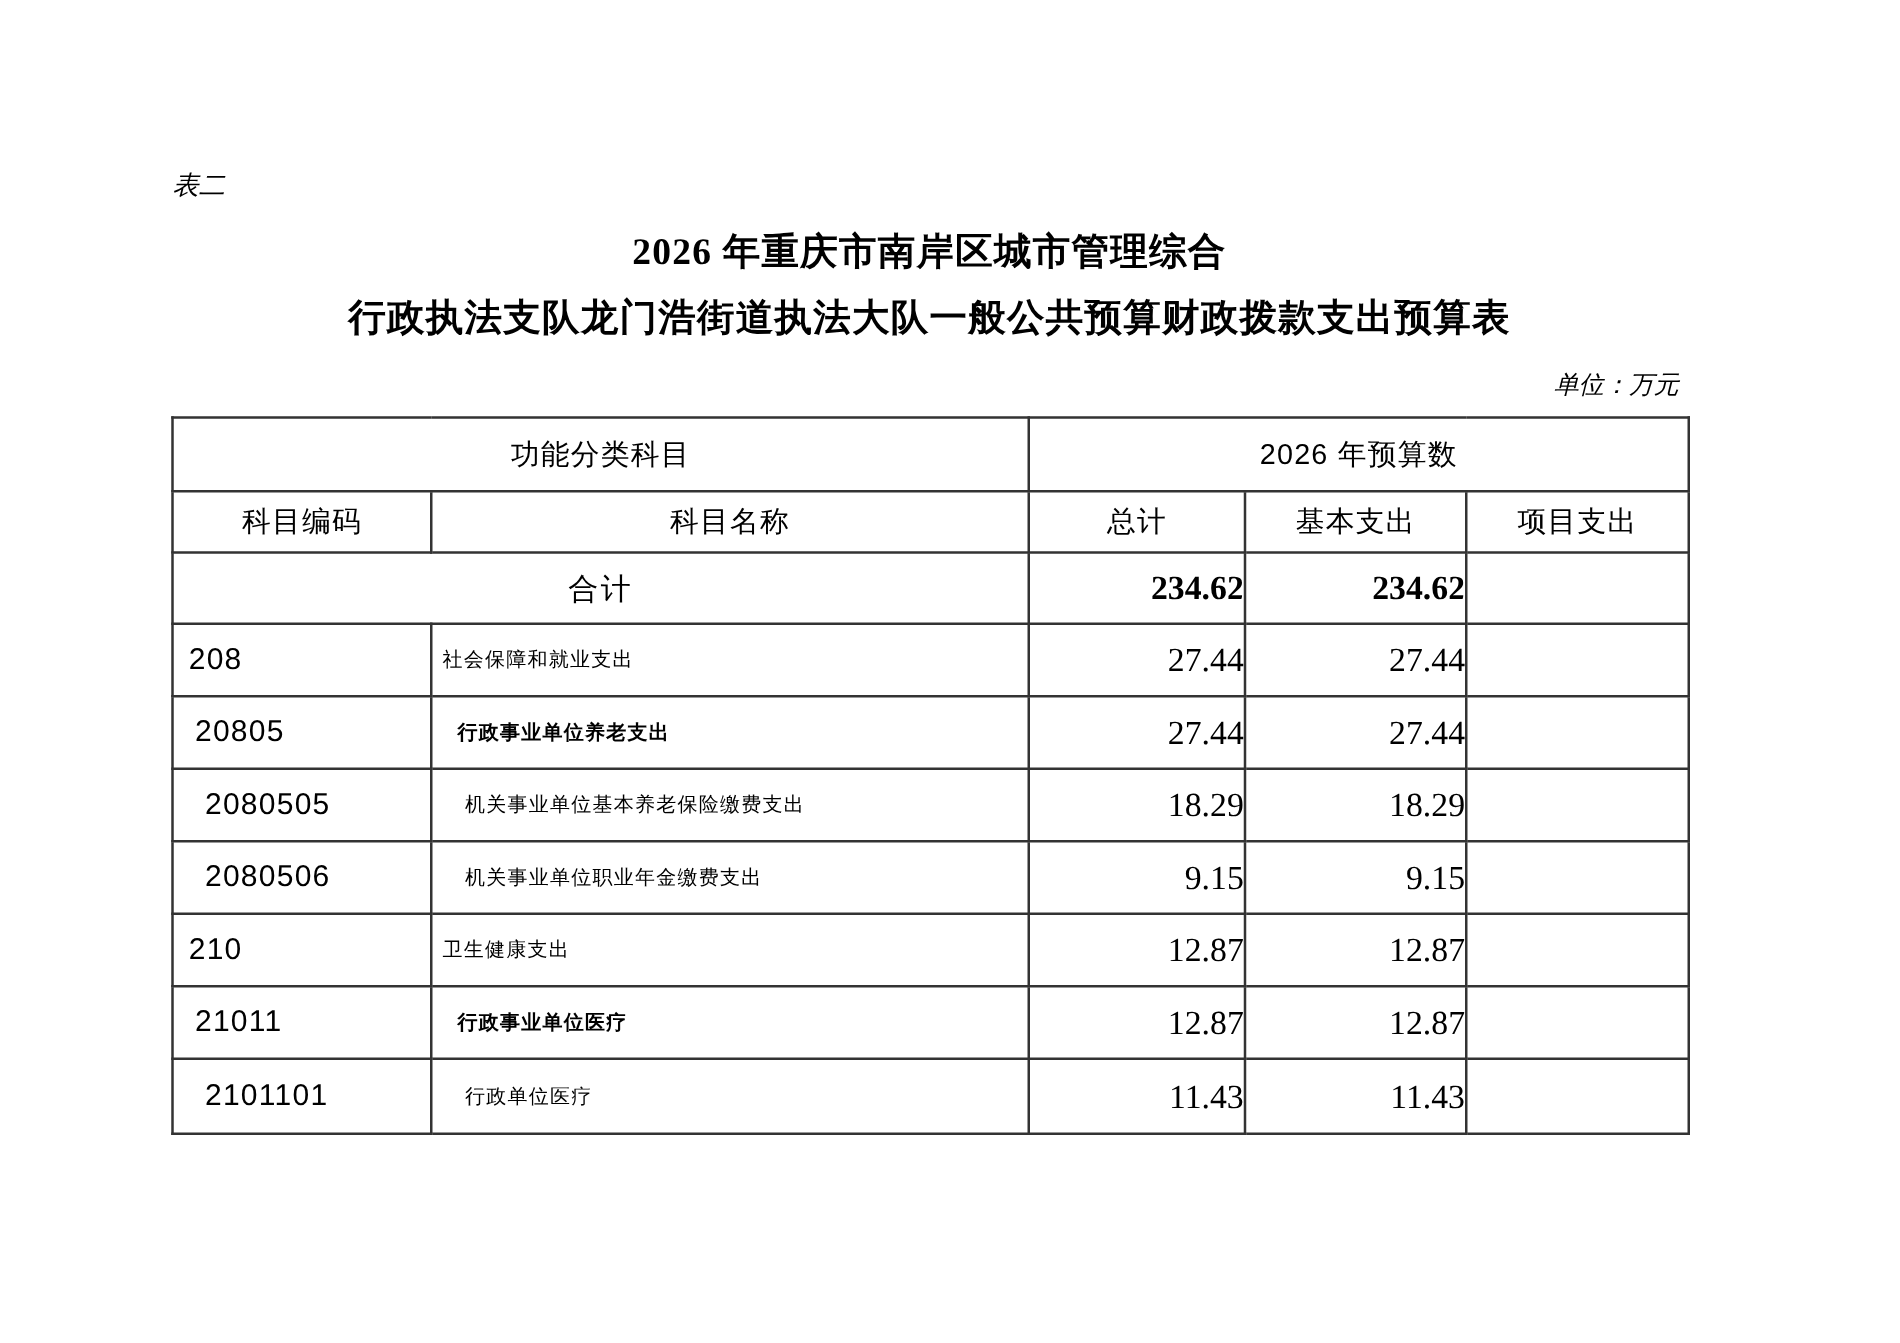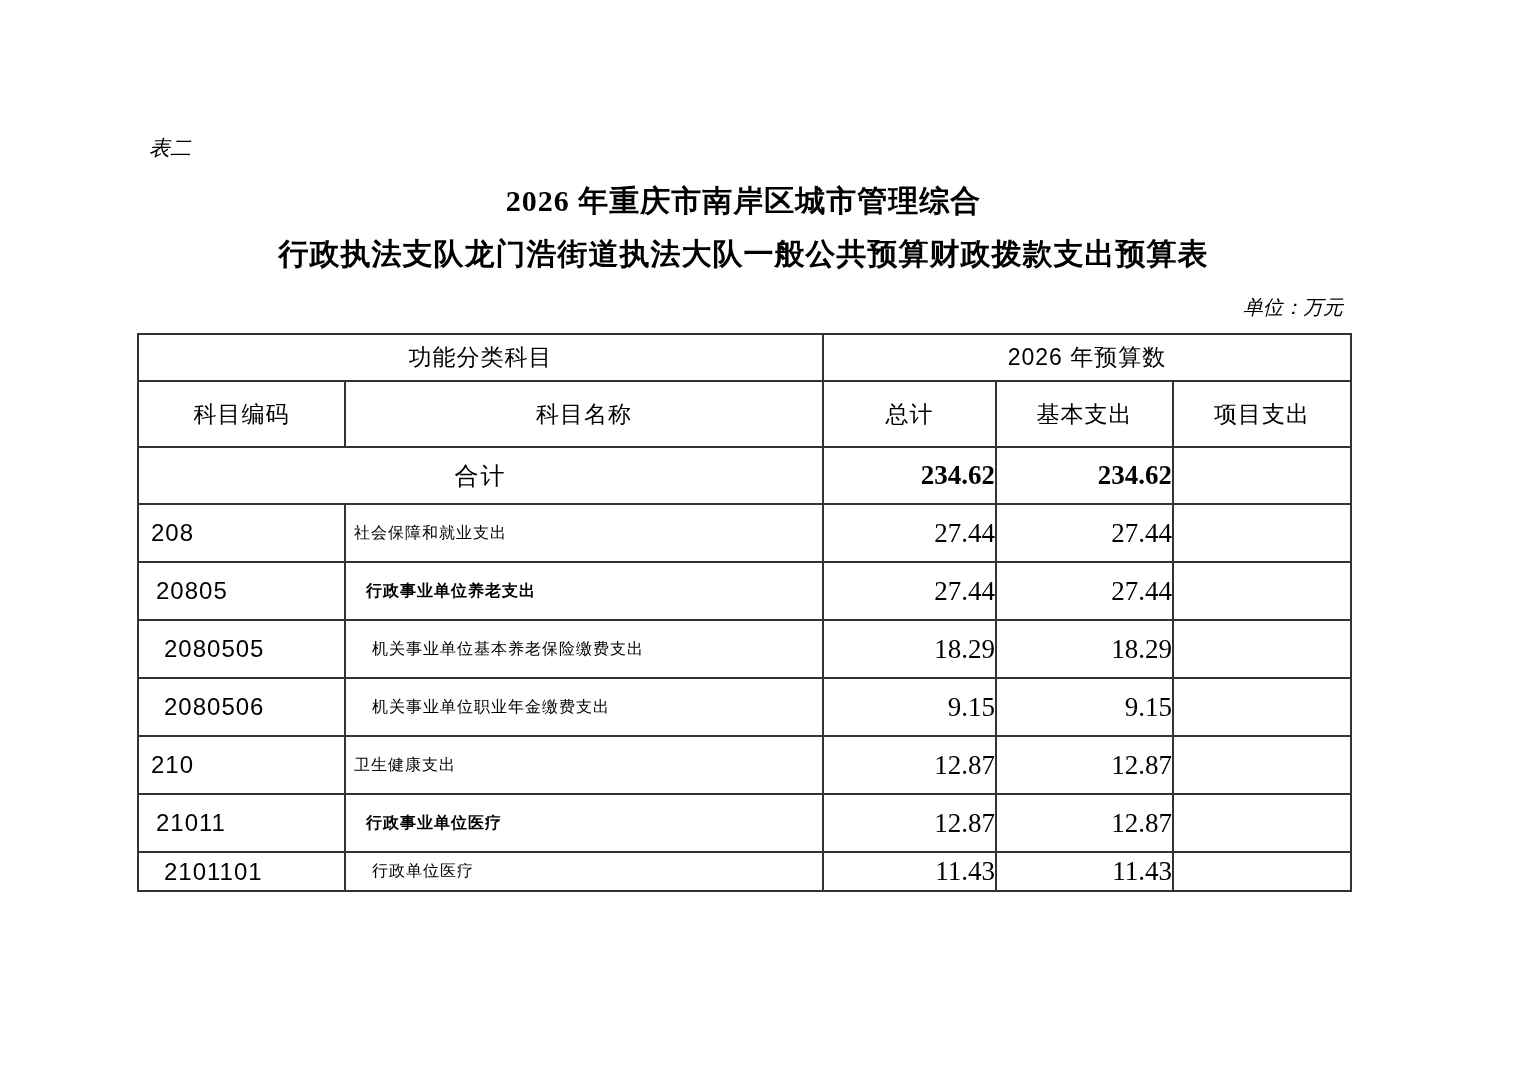--- a/index.html
+++ b/index.html
@@ -6,21 +6,21 @@
   body {
     width:1520px; height:1074px;
     background:#ffffff;
     position:relative;
     font-family:"Liberation Serif", serif;
     color:#000;
   }
   .page { position:absolute; inset:0; background:#fff; }
 
   .corner-label {
-    position:absolute; left:149px; top:134px;
+    position:absolute; left:138px; top:134px;
     font-size:21px; font-style:italic;
     font-family:Liberation Sans, sans-serif;
   }
 
   .doc-title {
     position:absolute; left:137px; width:1213px;
     text-align:center; font-weight:bold; font-size:30px;
     font-family:"Liberation Serif", serif;
     letter-spacing:1px; white-space:nowrap;
   }
@@ -36,25 +36,25 @@
   table.budget {
     position:absolute; left:137px; top:333px;
     width:1213px; border-collapse:collapse; table-layout:fixed;
     background:#fff;
   }
   table.budget td, table.budget th {
     border:2px solid #333;
     padding:0; vertical-align:middle; overflow:hidden;
     font-weight:normal;
   }
-  thead tr.hrow1 { height:47px; }
-  thead tr.hrow2 { height:66px;margin-left:40px; }
+  thead tr.hrow1 { height:59px; }
+  thead tr.hrow2 { height:49px;margin-left:40px; }
   tbody tr { height:58px;margin-left:11px; }
   tbody tr.total-row { height:57px; }
-  tbody tr:last-child { height:39px; }
+  tbody tr:last-child { height:60px; }
 
   th.hcell {
     font-family:"Liberation Sans", sans-serif;
     font-size:23px; font-weight:700; text-align:center;
     letter-spacing:1px;
   }
 
   td.code {
     font-family:"Liberation Sans", sans-serif;
     font-size:24px; letter-spacing:1px; text-align:left;

